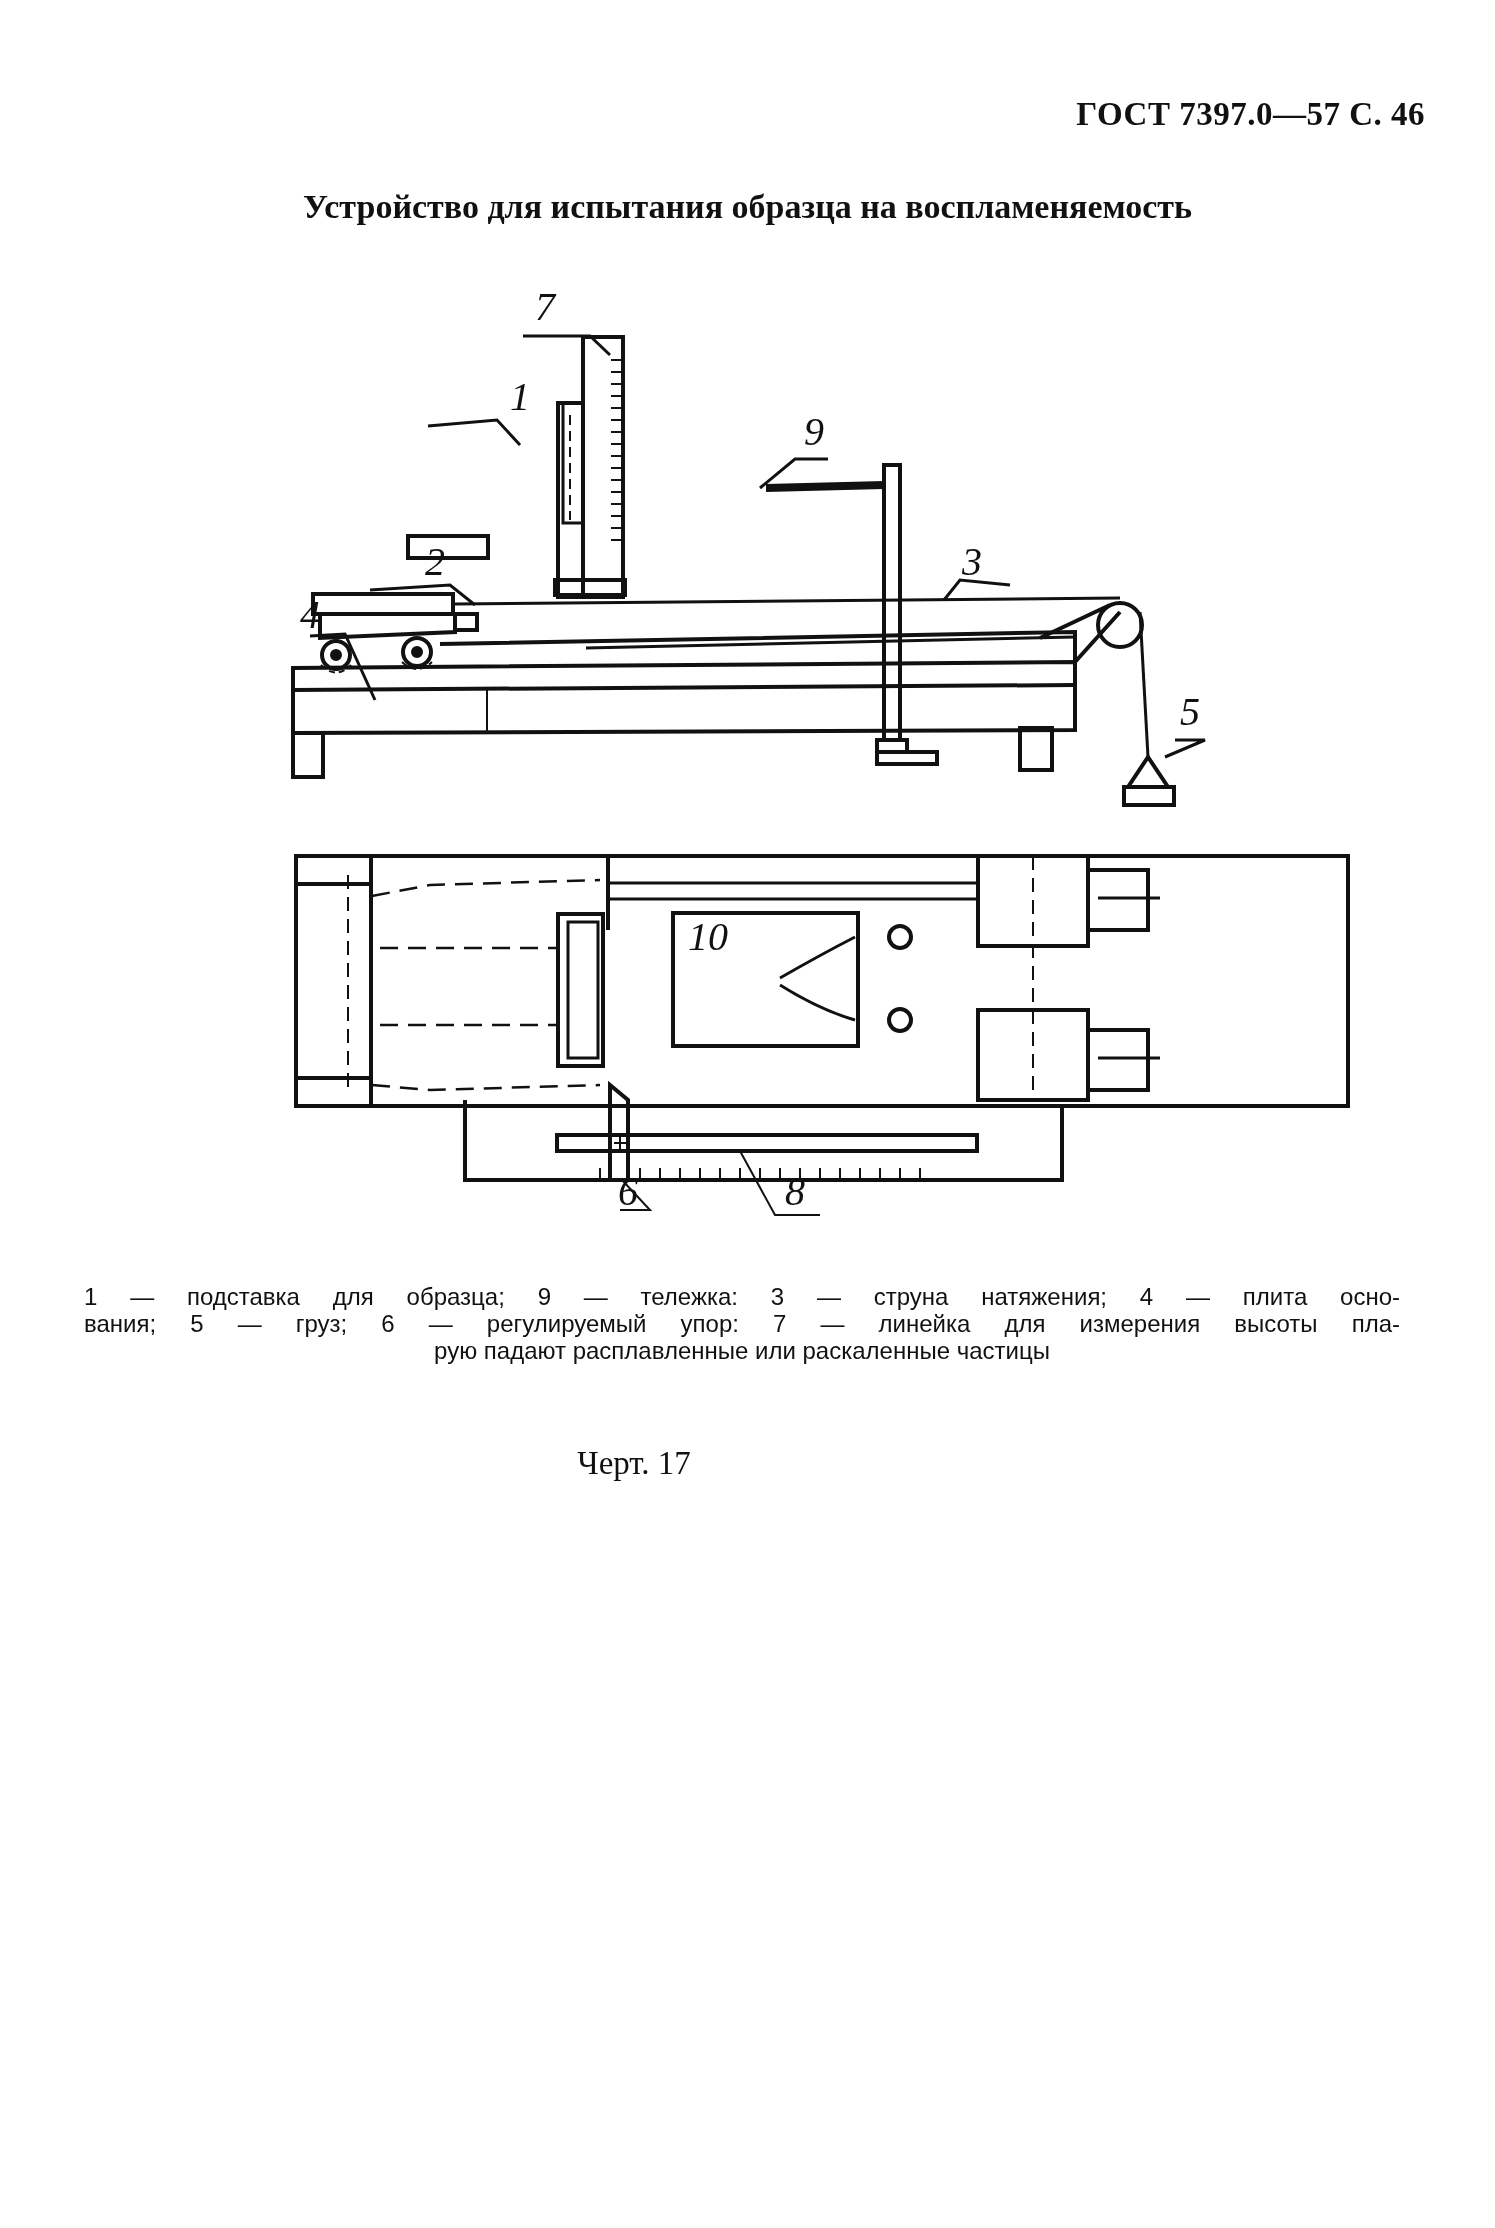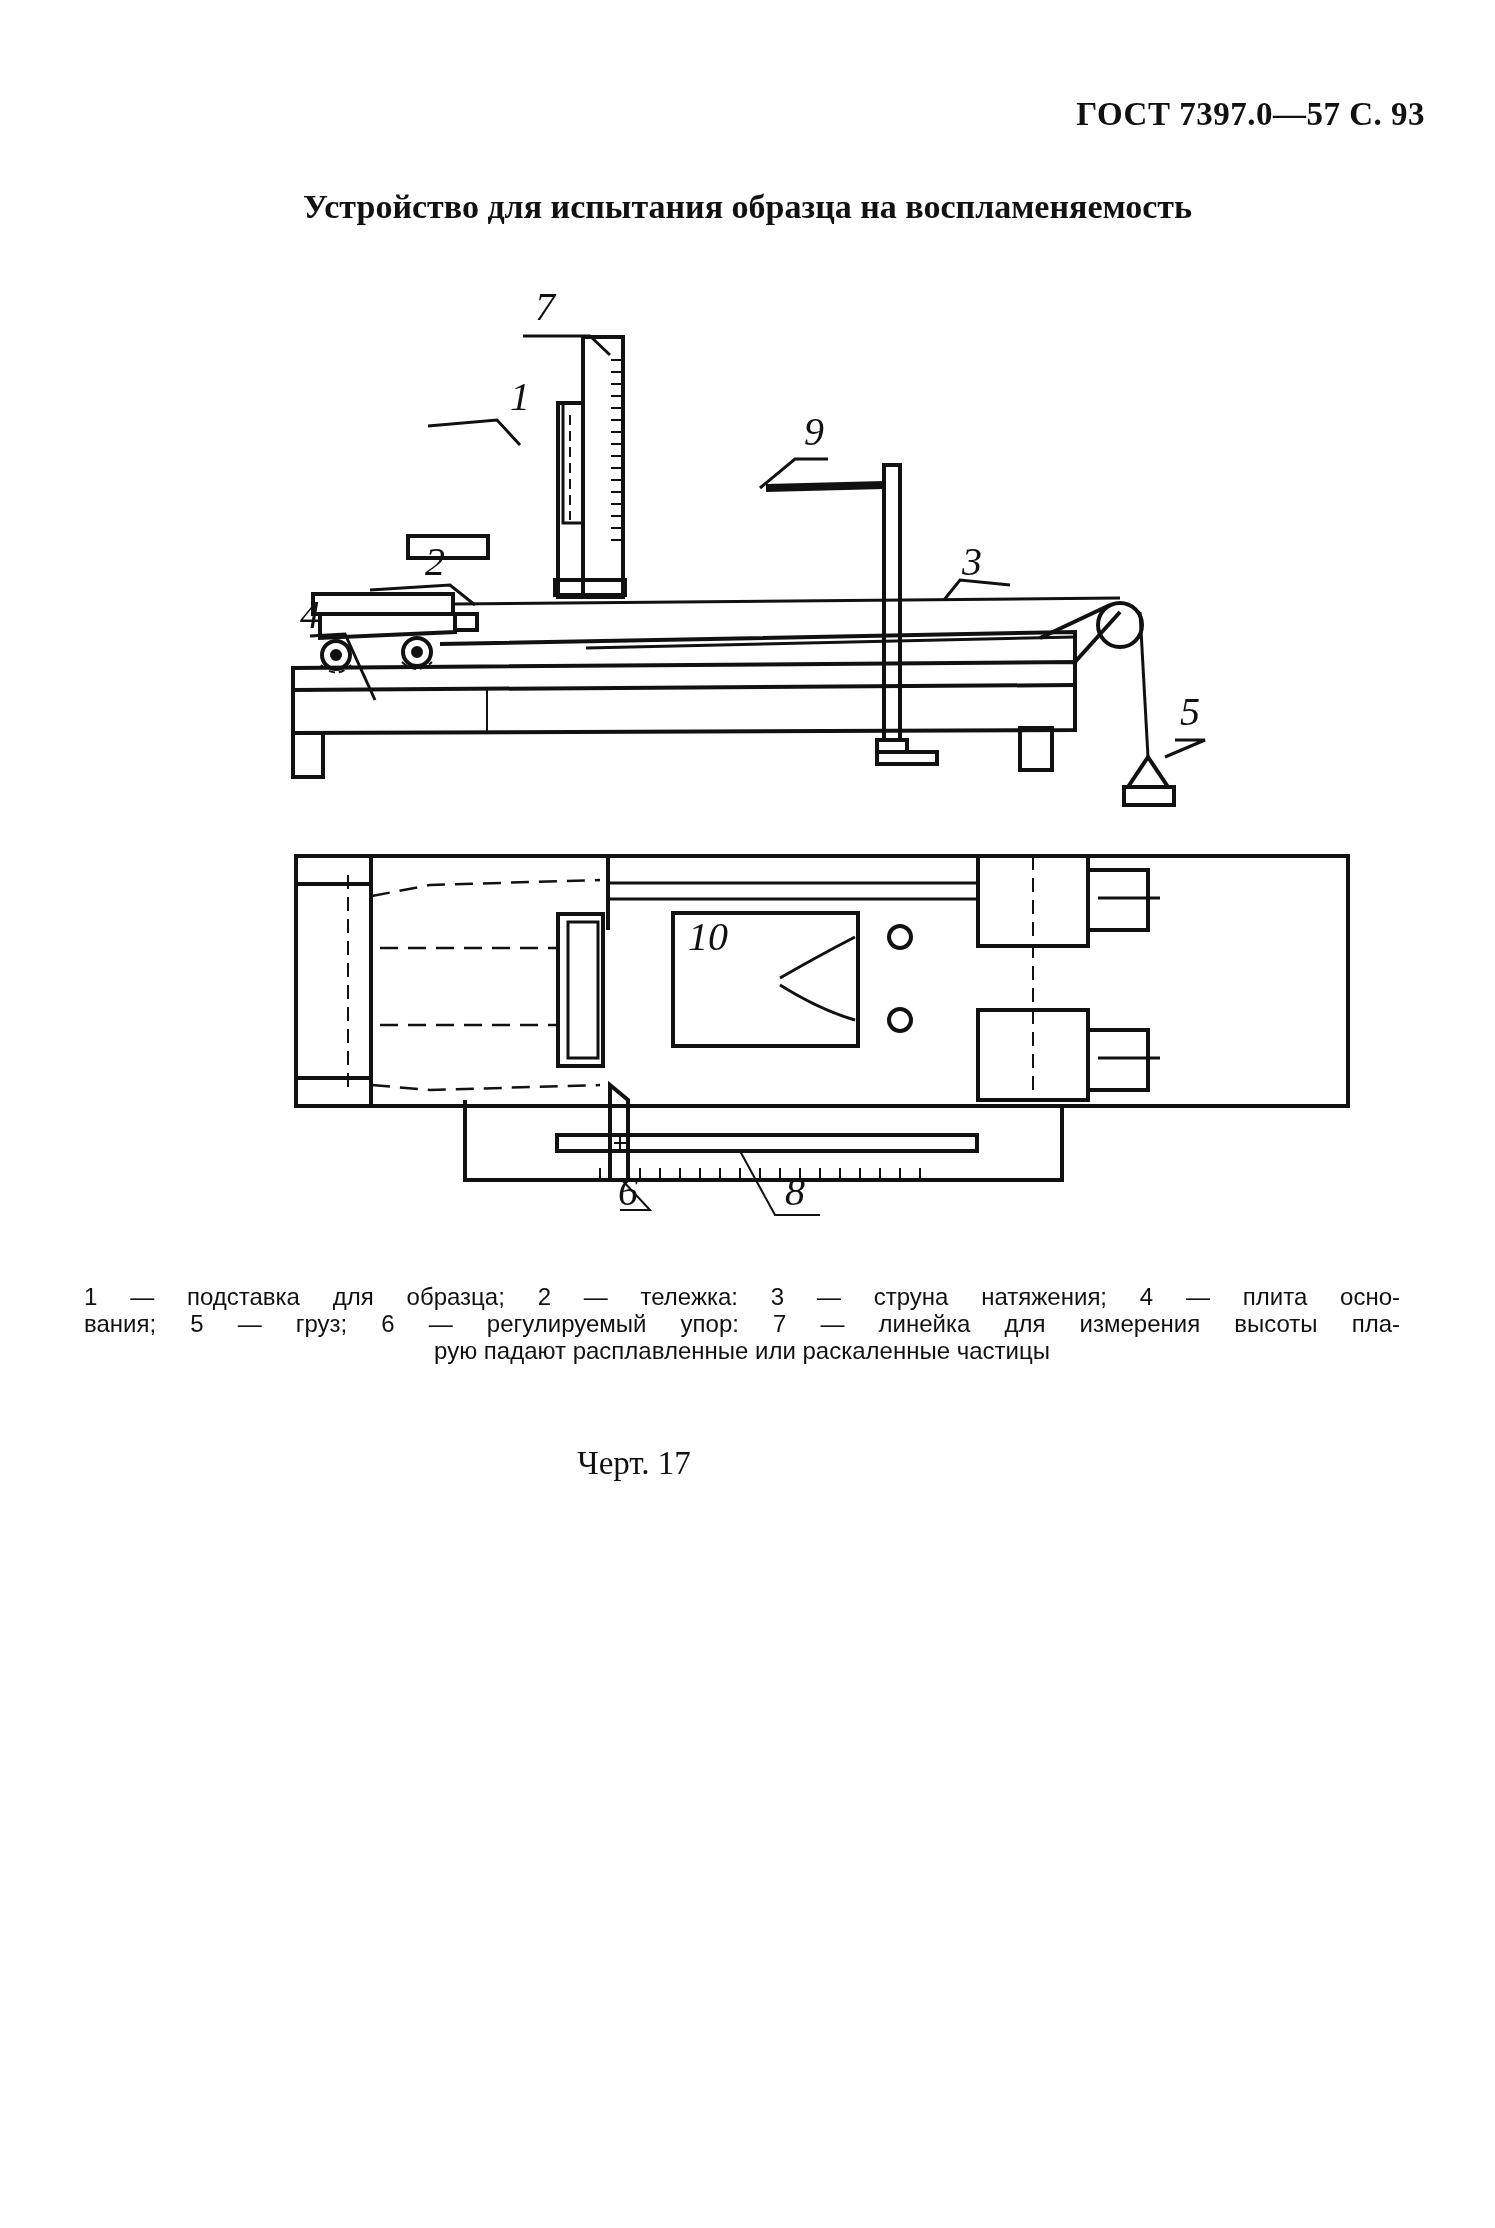--- a/index.html
+++ b/index.html
@@ -11,21 +11,21 @@
   .legend .line { display:block; text-align:justify; text-align-last:justify; white-space:nowrap; }
   .legend .last { text-align:left; text-align-last:center; }
   .caption { position:absolute; top:1445px; left:0; width:1268px; text-align:center; font-family:"Liberation Serif", serif; font-size:33px; }
   svg text { font-family:"Liberation Serif", serif; font-style:italic; font-size:40px; }
 </style>
 </head>
 <body>
 
 <div class="header">
   <span>ГОСТ 7397.0—57</span>
-  <span>С. 93</span>
+  <span>С. 46</span>
 </div>
 
 <div class="title">Устройство для испытания образца на воспламеняемость</div>
 
 <svg class="drawing" width="1495" height="1260" viewBox="0 0 1495 1260" fill="none" stroke="#111" stroke-width="4">
 
   <g>
 
     <path d="M293 668 L1075 662 L1075 730 L293 733 Z"></path>
     <line x1="293" y1="690" x2="1075" y2="685"></line>
@@ -163,18 +163,18 @@
     <path d="M740 1151 L775 1215 L820 1215" stroke-width="2"></path>
   </g>
   <g stroke="none" fill="#111">
     <text x="688" y="950" font-size="30">10</text>
     <text x="618" y="1205">6</text>
     <text x="785" y="1205">8</text>
   </g>
 </svg>
 
 <div class="legend">
-  <span class="line">1 — подставка для образца; 2 — тележка: 3 — струна натяжения; 4 — плита осно-</span>
+  <span class="line">1 — подставка для образца; 9 — тележка: 3 — струна натяжения; 4 — плита осно-</span>
   <span class="line">вания; 5 — груз; 6 — регулируемый упор: 7 — линейка для измерения высоты пла-</span>
   <span class="line last">рую падают расплавленные или раскаленные частицы</span>
 </div>
 
 <div class="caption">Черт. 17</div>
 
 </body></html>

